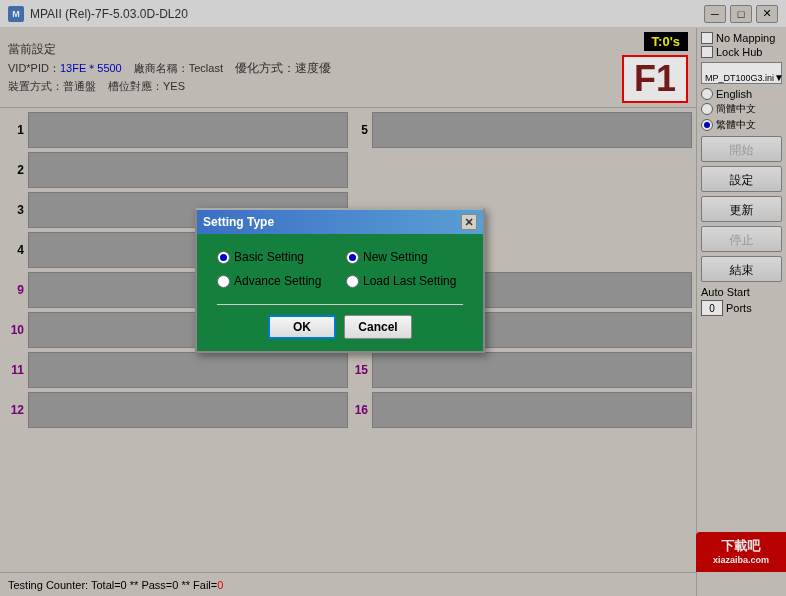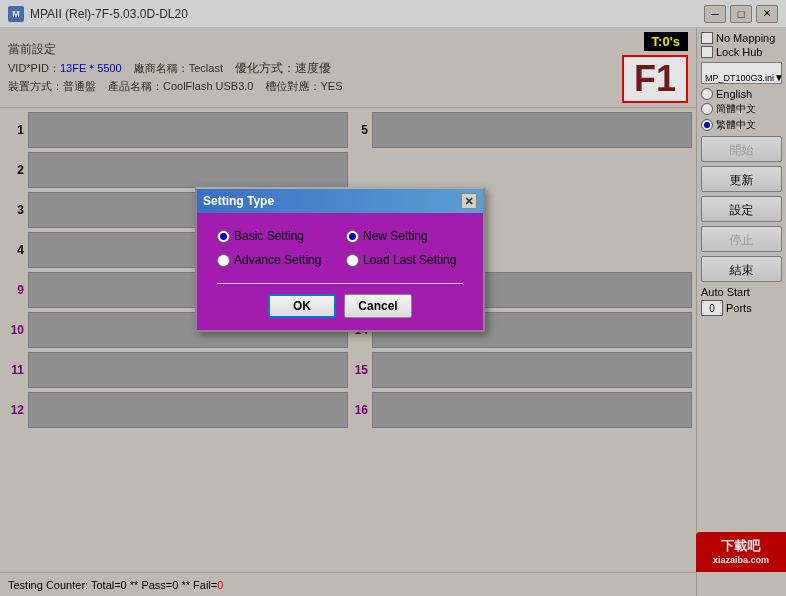--- a/index.html
+++ b/index.html
@@ -246,27 +246,27 @@
       width: 786px; height: 596px;
       background: rgba(0,0,0,0.1);
       display: flex;
       align-items: center;
       justify-content: center;
       z-index: 100;
     }
 
     
     #dialog {
-      background: #a21caf;
+      background: #15803d;
       border: 2px solid #888;
       border-top: 2px solid #aaa;
       width: 290px;
       box-shadow: 3px 3px 8px rgba(0,0,0,0.4);
       position: absolute;
-      top: 187px;
+      top: 208px;
       left: 195px;
     }
     #dialog-titlebar {
       background: linear-gradient(to right, #3a6fc4, #5a9fd4);
       height: 24px;
       display: flex;
       align-items: center;
       justify-content: space-between;
       padding: 0 6px;
       color: white;
@@ -361,23 +361,20 @@
           </div>
           <div style="font-size:12px;">
             <span>優化方式：</span><span>速度優</span>
           </div>
         </div>
         <div style="display:flex; gap:12px; align-items:center; margin-top:2px;">
           <div style="font-size:11px;">
             <span>裝置方式：</span><span>普通盤</span>
           </div>
           <div style="font-size:11px;">
-            <span>產品名稱：</span><span>CoolFlash USB3.0</span>
-          </div>
-          <div style="font-size:11px;">
             <span>槽位對應：</span><span>YES</span>
           </div>
         </div>
       </div>
       <div style="display:flex; flex-direction:column; align-items:flex-end; gap:4px;">
         <div id="timer-box">T:0's</div>
         <div id="f1-box">F1</div>
       </div>
     </div>
 
@@ -477,22 +474,22 @@
         <div class="radio-circle"></div>
         <span style="font-size:10px;">簡體中文</span>
       </div>
       <div class="radio-row">
         <div class="radio-circle checked"></div>
         <span style="font-size:10px;">繁體中文</span>
       </div>
     </div>
 
     <div class="right-btn disabled">開始</div>
+    <div class="right-btn">設定</div>
     <div class="right-btn">更新</div>
-    <div class="right-btn">設定</div>
     <div class="right-btn disabled">停止</div>
     <div class="right-btn">結束</div>
 
     <div style="display:flex; flex-direction:column; gap:2px; font-size:11px;">
       <span>Auto Start</span>
       <div style="display:flex; align-items:center; gap:3px;">
         <input class="small-input" type="text" value="0" style="">
         <span>Ports</span>
       </div>
     </div>

